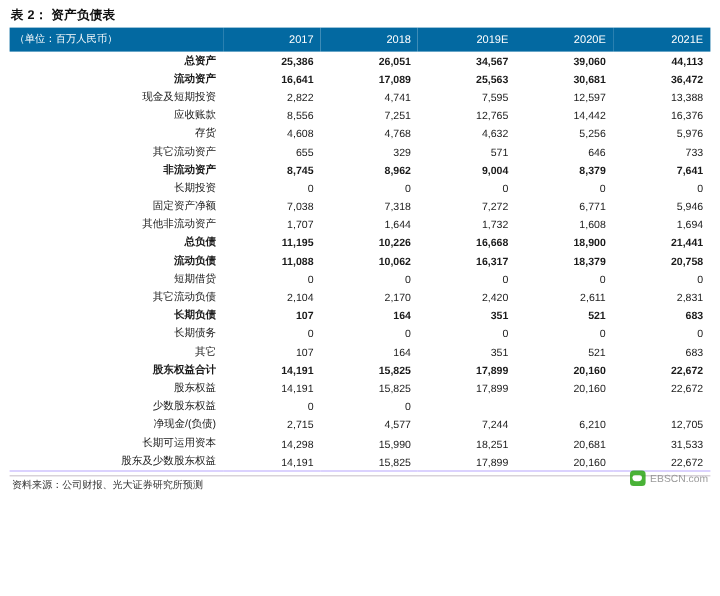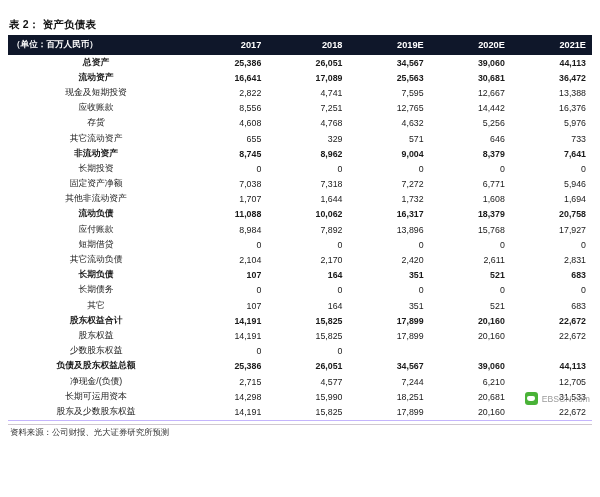--- a/index.html
+++ b/index.html
@@ -13,21 +13,21 @@
     font-family: "Liberation Sans", sans-serif;
     font-size: 9px;
     color: #111111;
     overflow: hidden;
     position: relative;
   }
   .sheet {
     width: 600px;
     height: 415px;
     box-sizing: border-box;
-    padding: 18px 8px 0 8px;
+    padding: 6px 8px 0 8px;
     position: relative;
   }
   .title {
     font-size: 10.5px;
     font-weight: bold;
     color: #111111;
     margin: 0 0 3px 1px;
     letter-spacing: 0.2px;
   }
   table.fin {
@@ -36,44 +36,44 @@
     table-layout: fixed;
   }
   table.fin col.c0 { width: 30.5%; }
   table.fin col.c1 { width: 13.9%; }
   table.fin col.c2 { width: 13.9%; }
   table.fin col.c3 { width: 13.9%; }
   table.fin col.c4 { width: 13.9%; }
   table.fin col.c5 { width: 13.9%; }
 
   thead th {
-    background: #0f172a;
+    background: #0369a1;
     color: #ffffff;
-    font-weight: bold;
+    font-weight: normal;
     font-size: 9.2px;
     padding: 4px 6px 4px 4px;
     text-align: right;
     border: none;
     white-space: nowrap;
   }
   thead th.lbl {
     text-align: left;
     padding-left: 4px;
     font-size: 8.6px;
   }
   tbody td {
     padding: 1.6px 6px 1.6px 4px;
     text-align: right;
     font-size: 8.8px;
     color: #1a1a1a;
     white-space: nowrap;
     border: none;
   }
   tbody td.lbl {
-    text-align: center;
+    text-align: right;
     padding-left: 4px;
   }
   tbody tr.bold td {
     font-weight: bold;
   }
   tbody tr.rule td {
     border-bottom: 1px solid #c4b5fd;
   }
   .source {
     margin-top: 2px;
@@ -157,21 +157,21 @@
           <td>17,089</td>
           <td>25,563</td>
           <td>30,681</td>
           <td>36,472</td>
         </tr>
         <tr>
           <td class="lbl">现金及短期投资</td>
           <td>2,822</td>
           <td>4,741</td>
           <td>7,595</td>
-          <td>12,667</td>
+          <td>12,597</td>
           <td>13,388</td>
         </tr>
         <tr>
           <td class="lbl">应收账款</td>
           <td>8,556</td>
           <td>7,251</td>
           <td>12,765</td>
           <td>14,442</td>
           <td>16,376</td>
         </tr>
@@ -217,36 +217,36 @@
         </tr>
         <tr>
           <td class="lbl">其他非流动资产</td>
           <td>1,707</td>
           <td>1,644</td>
           <td>1,732</td>
           <td>1,608</td>
           <td>1,694</td>
         </tr>
         <tr class="bold">
+          <td class="lbl">总负债</td>
+          <td>11,195</td>
+          <td>10,226</td>
+          <td>16,668</td>
+          <td>18,900</td>
+          <td>21,441</td>
+        </tr>
+        <tr class="bold">
           <td class="lbl">流动负债</td>
           <td>11,088</td>
           <td>10,062</td>
           <td>16,317</td>
           <td>18,379</td>
           <td>20,758</td>
         </tr>
         <tr>
-          <td class="lbl">应付账款</td>
-          <td>8,984</td>
-          <td>7,892</td>
-          <td>13,896</td>
-          <td>15,768</td>
-          <td>17,927</td>
-        </tr>
-        <tr>
           <td class="lbl">短期借贷</td>
           <td>0</td>
           <td>0</td>
           <td>0</td>
           <td>0</td>
           <td>0</td>
         </tr>
         <tr>
           <td class="lbl">其它流动负债</td>
           <td>2,104</td>
@@ -295,28 +295,20 @@
           <td>20,160</td>
           <td>22,672</td>
         </tr>
         <tr>
           <td class="lbl">少数股东权益</td>
           <td>0</td>
           <td>0</td>
           <td></td>
           <td></td>
           <td></td>
-        </tr>
-        <tr class="bold">
-          <td class="lbl">负债及股东权益总额</td>
-          <td>25,386</td>
-          <td>26,051</td>
-          <td>34,567</td>
-          <td>39,060</td>
-          <td>44,113</td>
         </tr>
         <tr>
           <td class="lbl">净现金/(负债)</td>
           <td>2,715</td>
           <td>4,577</td>
           <td>7,244</td>
           <td>6,210</td>
           <td>12,705</td>
         </tr>
         <tr>

